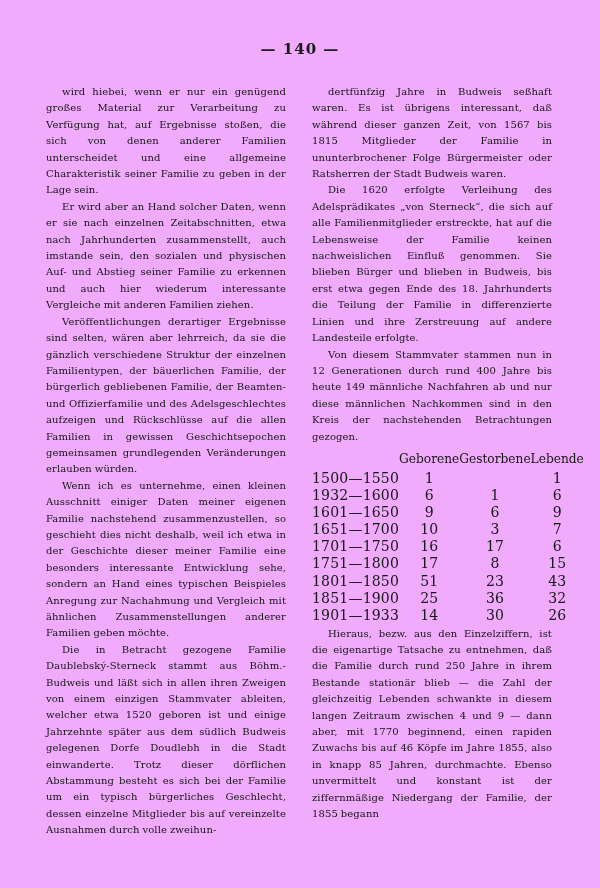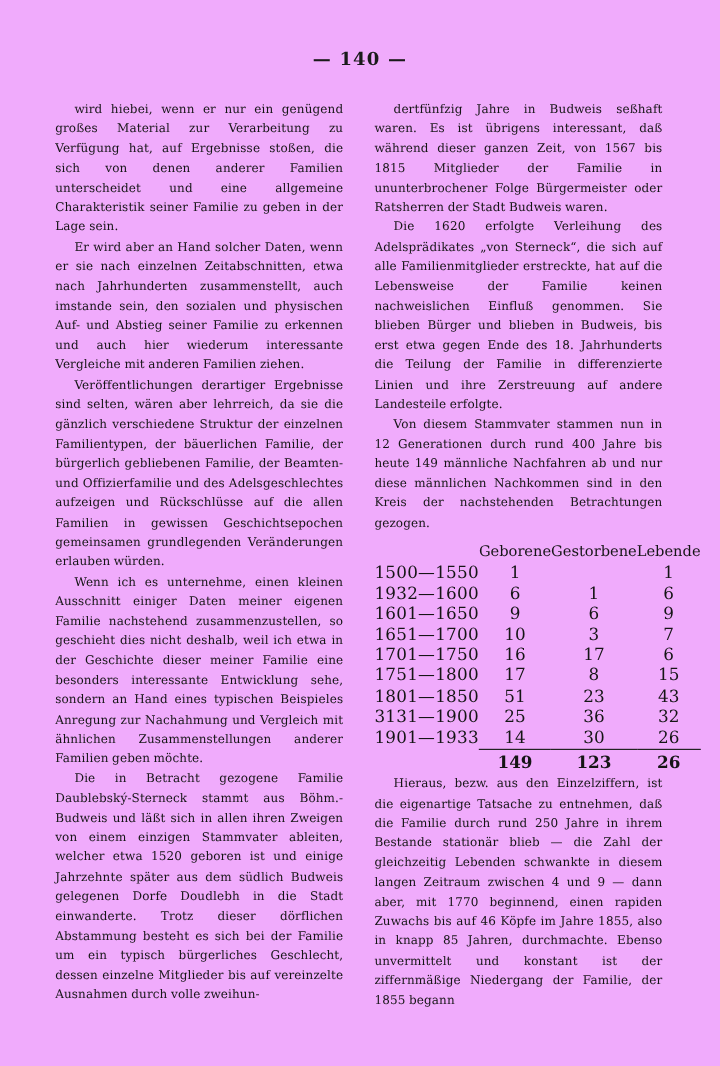--- a/index.html
+++ b/index.html
@@ -163,35 +163,29 @@
             <td>8</td>
             <td>15</td>
           </tr>
           <tr>
             <td class="range">1801—1850</td>
             <td>51</td>
             <td>23</td>
             <td>43</td>
           </tr>
           <tr>
-            <td class="range">3131—1900</td>
+            <td class="range">1851—1900</td>
             <td>25</td>
             <td>36</td>
             <td>32</td>
           </tr>
           <tr>
             <td class="range">1901—1933</td>
             <td>14</td>
             <td>30</td>
-            <td>26</td>
-          </tr>
-          <tr class="totals">
-            <td class="range"></td>
-            <td>149</td>
-            <td>123</td>
             <td>26</td>
           </tr>
         </tbody>
       </table>
 
       <p class="para after-table">Hieraus, bezw. aus den Einzelziffern, ist die eigenartige Tatsache zu entnehmen, daß die Familie durch rund 250 Jahre in ihrem Bestande stationär blieb — die Zahl der gleichzeitig Lebenden schwankte in diesem langen Zeitraum zwischen 4 und 9 — dann aber, mit 1770 beginnend, einen rapiden Zuwachs bis auf 46 Köpfe im Jahre 1855, also in knapp 85 Jahren, durchmachte. Ebenso unvermittelt und konstant ist der ziffernmäßige Niedergang der Familie, der 1855 begann</p>
     </div>
 
   </div>
 </div>

